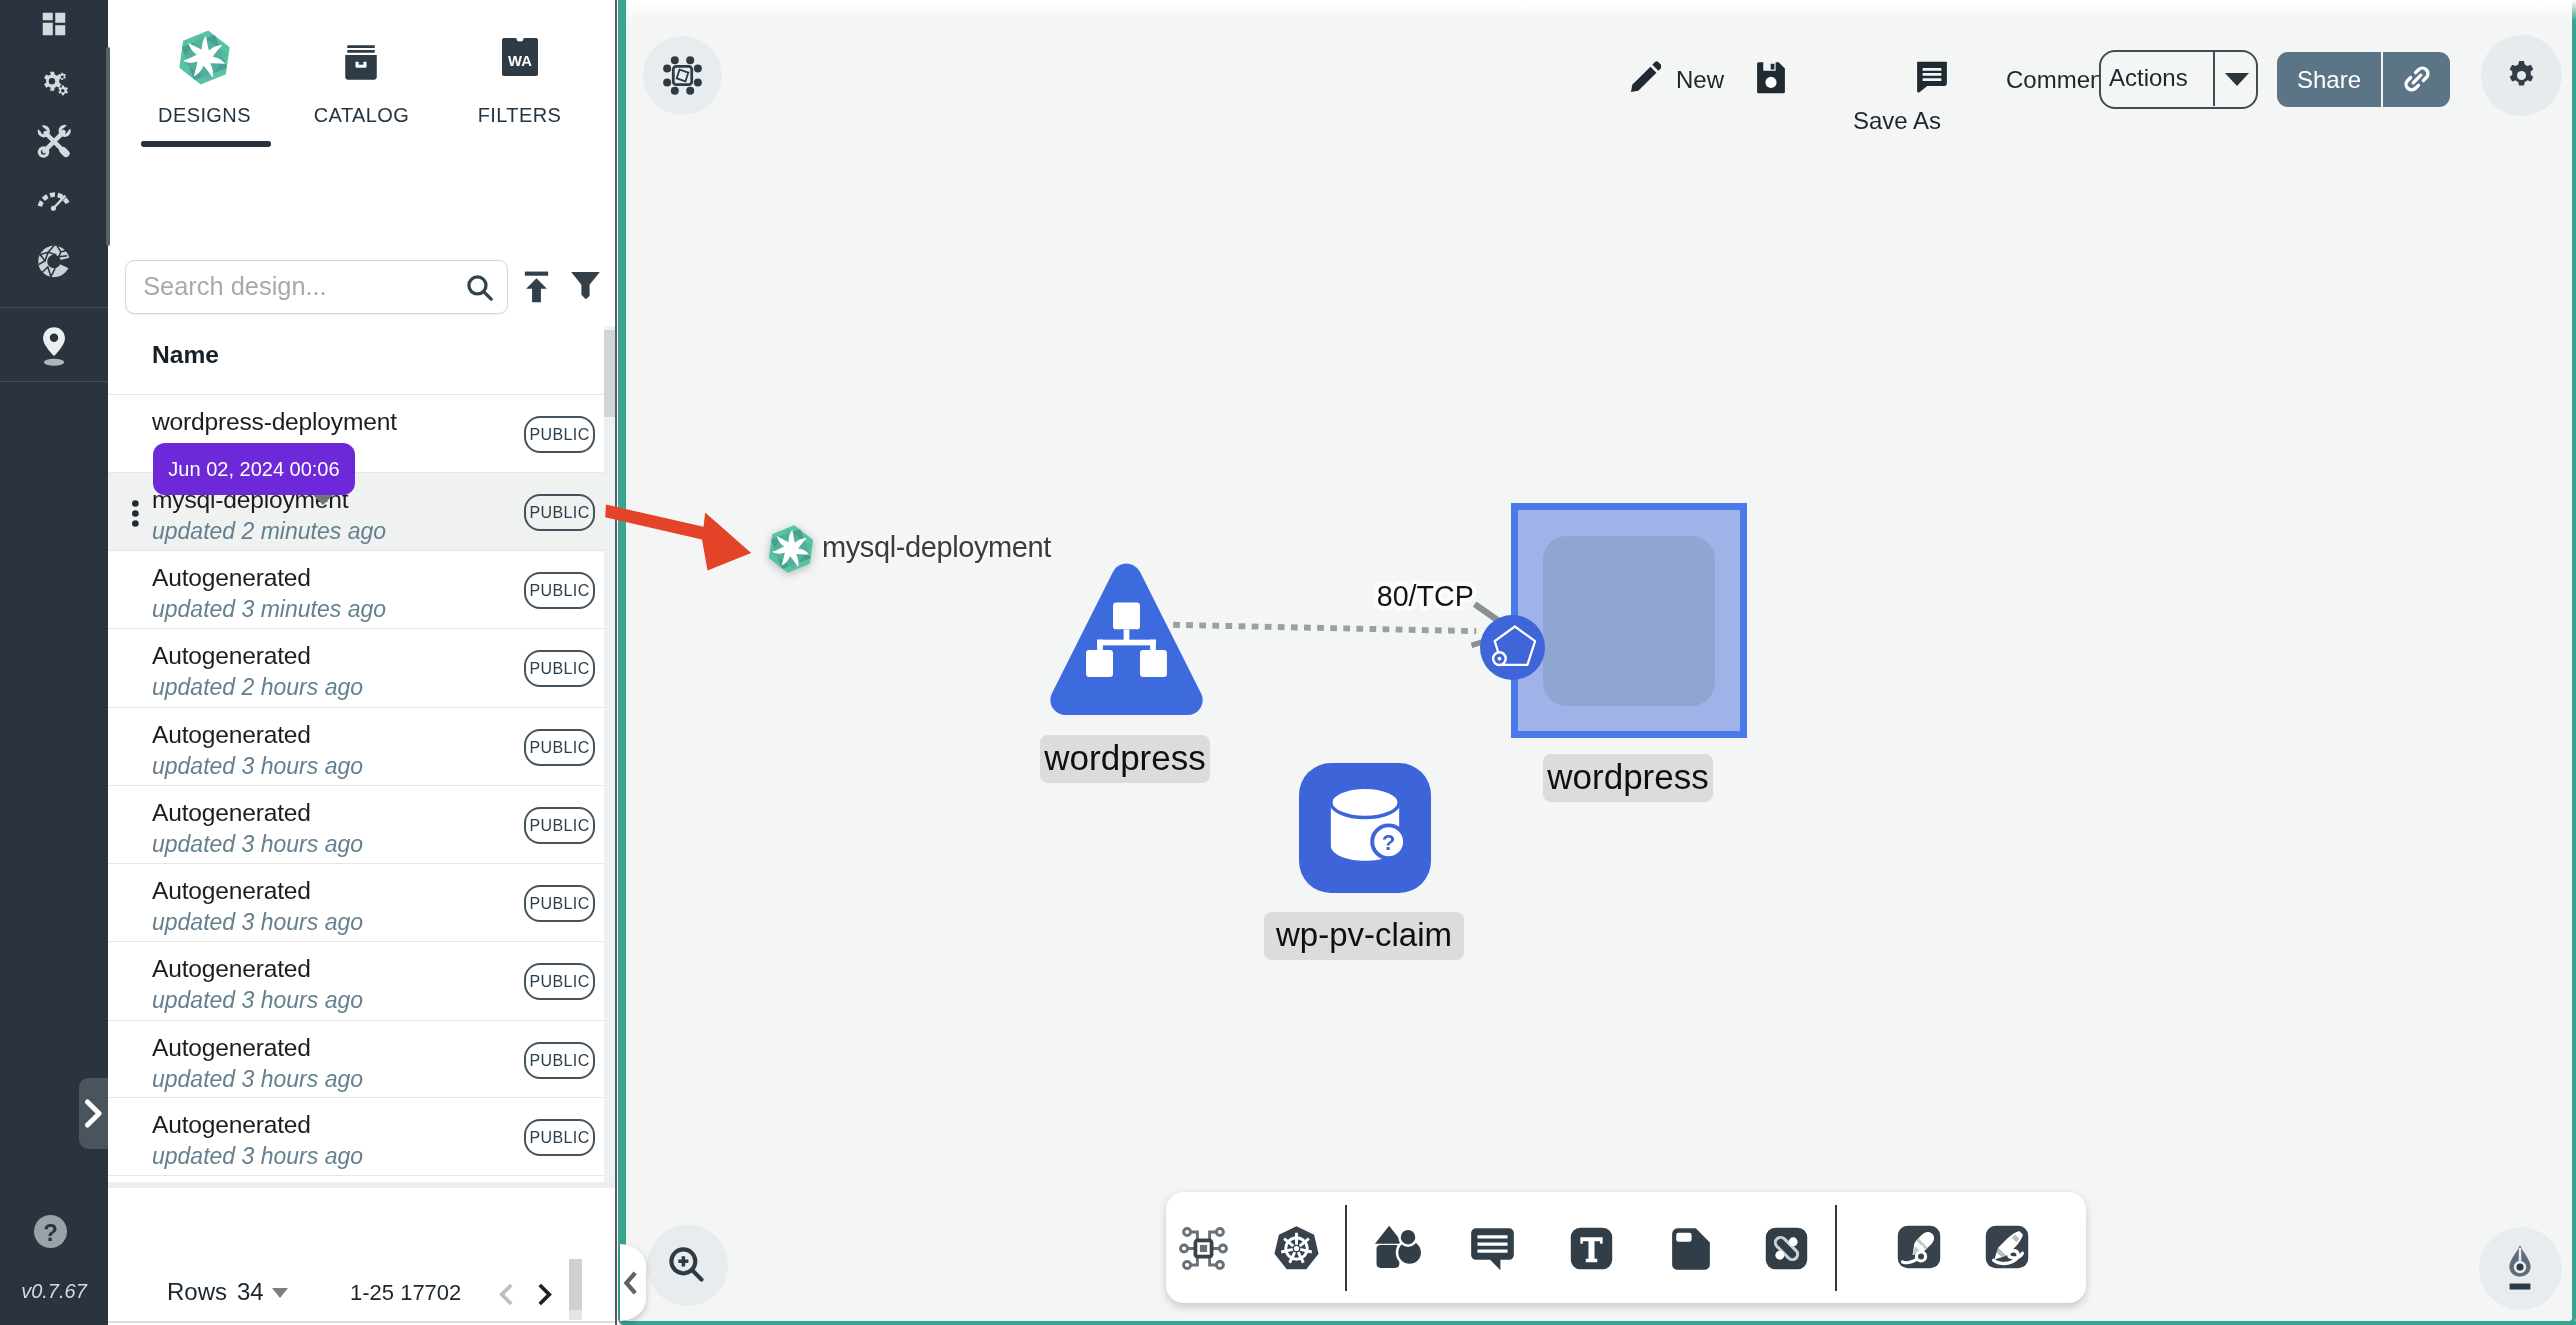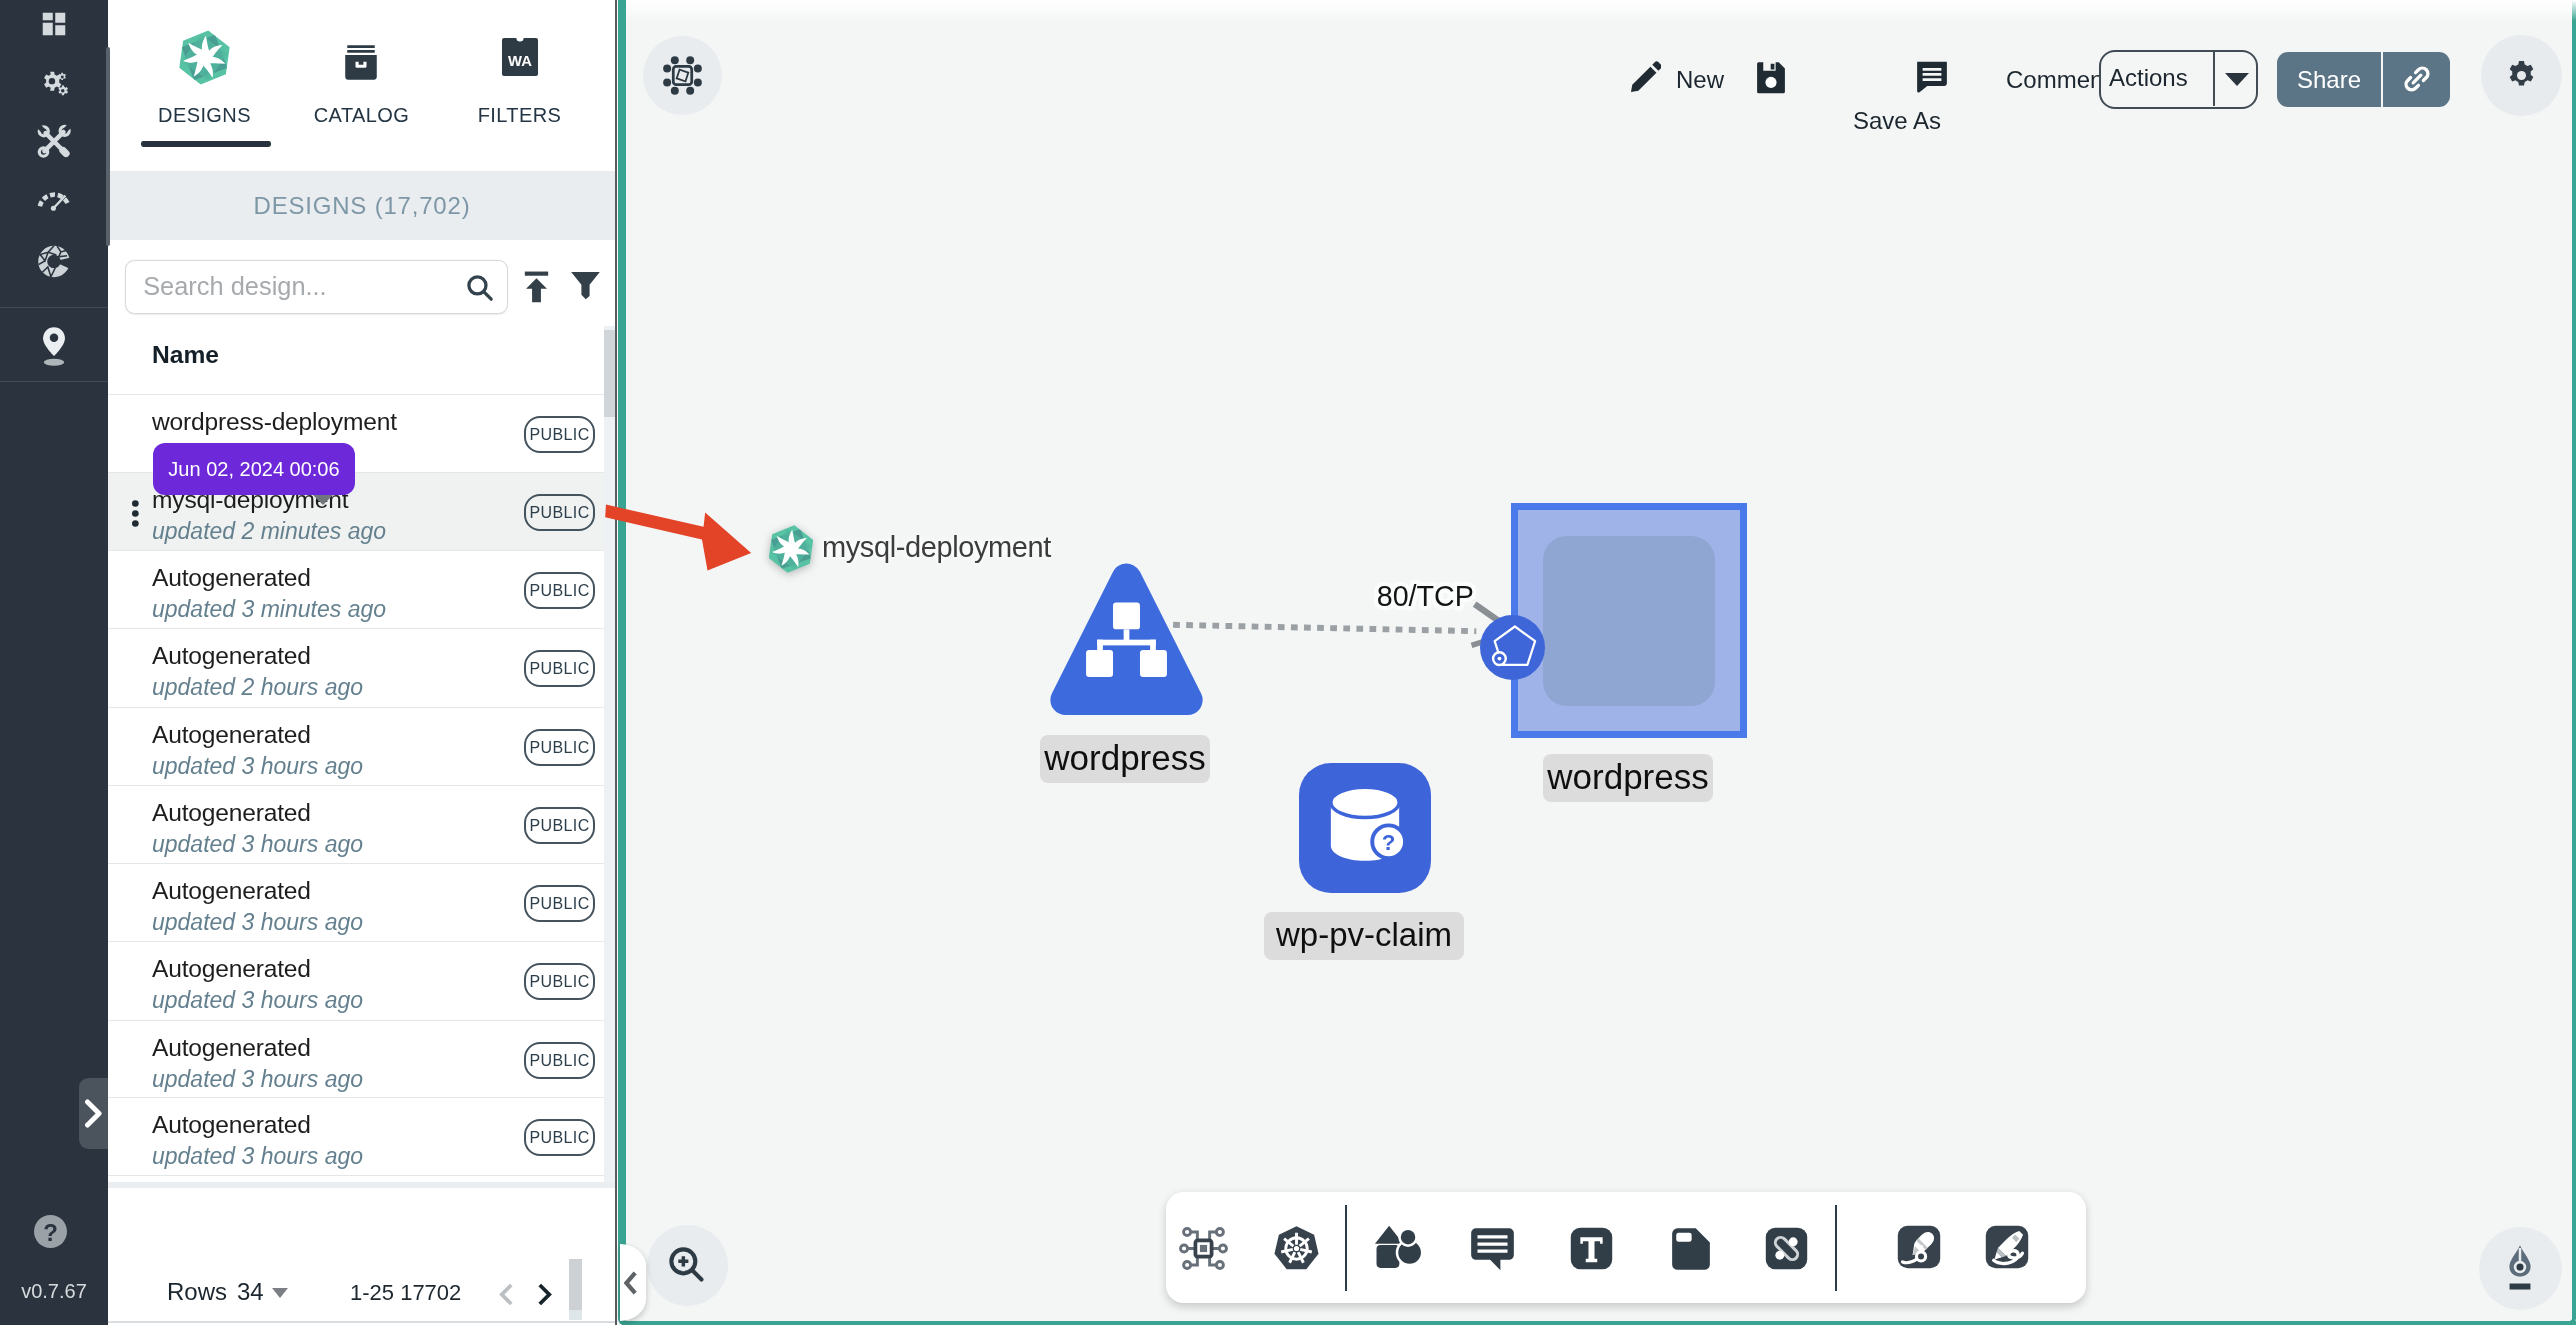--- a/index.html
+++ b/index.html
@@ -71,21 +71,21 @@
     <ellipse cx="12" cy="26.5" rx="7.5" ry="2.6" fill="#aeb6ba"></ellipse>
   </svg>
   <div class="abs" style="left:0;top:381px;width:108px;height:0.8px;background:#414b55"></div>
 
   <div class="abs" style="left:79px;top:1078px;width:30px;height:71px;background:#4b545d;border-radius:9.5px 0 0 9.5px;"></div>
   <svg class="abs" style="left:83px;top:1099px" width="20.6" height="29" viewBox="0 0 14 20" fill="none">
     <path d="M3 2 L11 10 L3 18" stroke="#fff" stroke-width="3.4" stroke-linecap="round" stroke-linejoin="round"></path>
   </svg>
 
   <div class="abs" style="left:34px;top:1215px;width:33px;height:33px;border-radius:50%;background:#9aa1a7;color:#2b343e;font-size:24px;font-weight:bold;text-align:center;line-height:35px;">?</div>
-  <div class="abs" style="left:0;top:1280px;width:108px;text-align:center;color:#d7dbde;font-size:20px;">v0.7.67</div>
+  <div class="abs" style="left:0;top:1280px;width:108px;text-align:center;color:#d7dbde;font-size:20px;font-style:italic;">v0.7.67</div>
 </div>
 <svg width="0" height="0" style="position:absolute">
   <defs>
     <g id="meshery">
       <clipPath id="mclip">
           <polygon points="56.4,4.4 92.7,32.8 86.2,78.3 43.6,95.6 7.3,67.2 13.8,21.7"></polygon>
         </clipPath>
       <g clip-path="url(#mclip)">
         <rect x="2" y="2" width="96" height="96" fill="#57c3a4"></rect>
         <rect x="20" y="20" width="60" height="60" fill="#499e92" transform="rotate(-20 50 50)"></rect>
@@ -114,21 +114,20 @@
   </svg>
   <svg class="abs" style="left:388px;top:33px" width="48" height="48" viewBox="0 0 24 24">
     <path d="M4 2.5h6.2 a1.8 1.8 0 0 0 3.6 0 H20 a1 1 0 0 1 1 1 V20.5 a1 1 0 0 1 -1 1 H4 a1 1 0 0 1 -1 -1 V3.5 a1 1 0 0 1 1 -1 z" fill="#2e3b45"></path>
     <text x="12" y="16.4" font-size="7.4" font-weight="bold" fill="#fff" text-anchor="middle" font-family="Liberation Sans">WA</text>
   </svg>
   <div class="tablabel" style="left:18px">DESIGNS</div>
   <div class="tablabel" style="left:175px">CATALOG</div>
   <div class="tablabel" style="left:333px">FILTERS</div>
   <div class="abs" style="left:33px;top:141px;width:130px;height:5.6px;background:#27323c;border-radius:2.4px"></div>
 
-  <div class="abs" style="left:0;top:171px;width:508px;height:69px;background:#e9edf0;color:#7e97a6;font-size:24px;letter-spacing:0.8px;text-align:center;line-height:69px;">DESIGNS (17,702)</div>
 
   <div class="abs" style="left:16.7px;top:260px;width:383px;height:54px;border:1.6px solid #d5d9db;border-radius:9.5px;background:#fff;box-shadow:0 0.8px 1.6px rgba(0,0,0,0.08);">
     <div class="abs" style="left:17.5px;top:0;line-height:51px;font-size:25.4px;color:#a6aaad;">Search design...</div>
     <svg class="abs" style="right:11px;top:9.5px" width="33" height="33" viewBox="0 0 24 24" fill="none" stroke="#33434e" stroke-width="2.4">
       <circle cx="10.5" cy="10.5" r="6.2"></circle>
         <path d="M15.2 15.2 L20.5 20.5" stroke-linecap="round"></path>
     </svg>
   </div>
   <svg class="abs" style="left:415px;top:270px" width="27" height="35" viewBox="0 0 22 28" fill="#33404a">
     <rect x="1.5" y="1" width="19" height="3.4"></rect>

